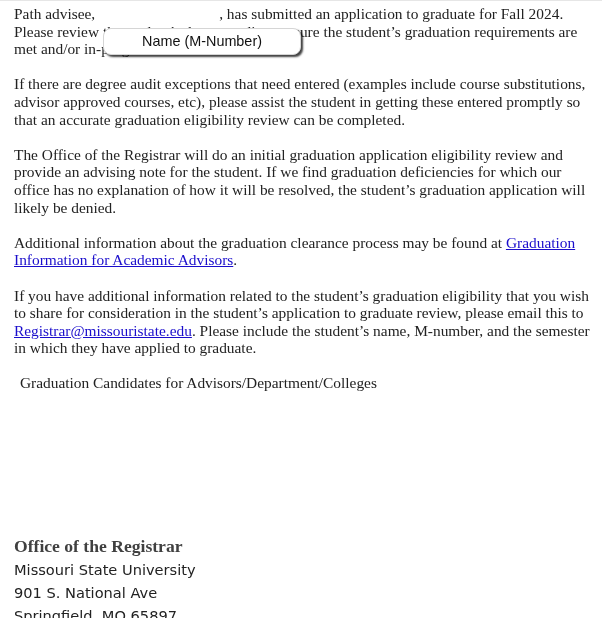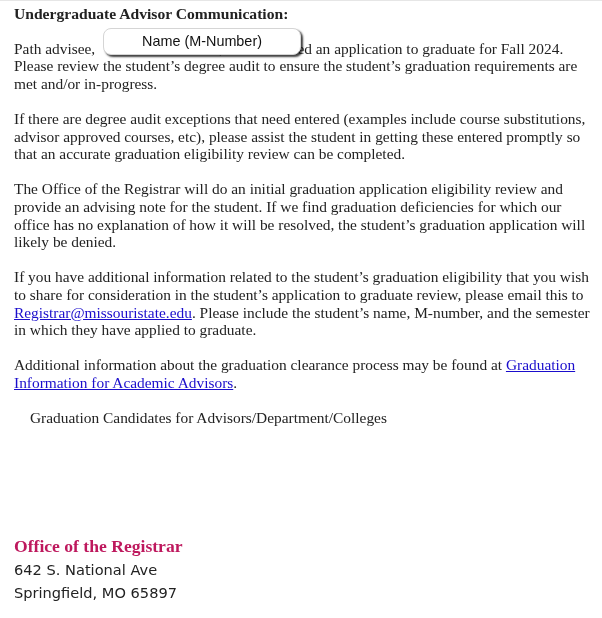--- a/index.html
+++ b/index.html
@@ -30,32 +30,32 @@
       margin: 0 0 17px 0;
       font-size: 15.6px;
     }
     p {
       margin: 0 0 17.6px 0;
     }
     a {
       color: #1a0dcc;
       text-decoration: underline;
     }
-    .argos p { margin: 16px; }
+    .argos p { margin: 6px; }
     .sig {
       position: absolute;
       left: 14px;
       top: 534px;
       width: 580px;
     }
     .sig-title {
       font-family: "Liberation Serif", "DejaVu Serif", serif;
       font-weight: bold;
       font-size: 17.6px;
-      color: #be185d;
+      color: #404040;
       line-height: 23px;
       margin: 0;
     }
     .sig-line {
       font-family: "DejaVu Sans", "Liberation Sans", sans-serif;
       font-size: 14.6px;
       color: #222222;
       line-height: 23px;
       margin: 0;
       white-space: nowrap;
@@ -77,37 +77,37 @@
       align-items: center;
       justify-content: center;
       box-sizing: border-box;
       padding-bottom: 2px;
     }
   </style>
 </head>
 <body>
 
 <div class="doc">
-  <div class="heading">Undergraduate Advisor Communication:</div>
 
   <p><span>Path advisee, </span><span style="color:transparent">Name (M-Number)</span><span>, has submitted an application to graduate for Fall 2024. Please review the student’s degree audit to ensure the student’s graduation requirements are met and/or in-progress.</span></p>
 
   <p>If there are degree audit exceptions that need entered (examples include course substitutions, advisor approved courses, etc), please assist the student in getting these entered promptly so that an accurate graduation eligibility review can be completed.</p>
 
   <p>The Office of the Registrar will do an initial graduation application eligibility review and provide an advising note for the student. If we find graduation deficiencies for which our office has no explanation of how it will be resolved, the student’s graduation application will likely be denied.</p>
 
+  <p><span>Additional information about the graduation clearance process may be found at </span><a href="#">Graduation Information for Academic Advisors</a><span>.</span></p>
+
   <p><span>If you have additional information related to the student’s graduation eligibility that you wish to share for consideration in the student’s application to graduate review, please email this to </span><a href="#">Registrar@missouristate.edu</a><span>. Please include the student’s name, M-number, and the semester in which they have applied to graduate.</span></p>
-
-  <p><span>Additional information about the graduation clearance process may be found at </span><a href="#">Graduation Information for Academic Advisors</a><span>.</span></p>
 
 
   <div class="argos">
     <p>Graduation Candidates for Advisors/Department/Colleges</p>
   </div>
 </div>
 
 <div class="sig">
   <div class="sig-title">Office of the Registrar</div>
-  <div class="sig-line">642 S. National Ave</div>
+  <div class="sig-line">Missouri State University</div>
+  <div class="sig-line">901 S. National Ave</div>
   <div class="sig-line">Springfield, MO 65897</div>
 </div>
 
 <div class="name-badge">Name (M-Number)</div>
 
 </body></html>

